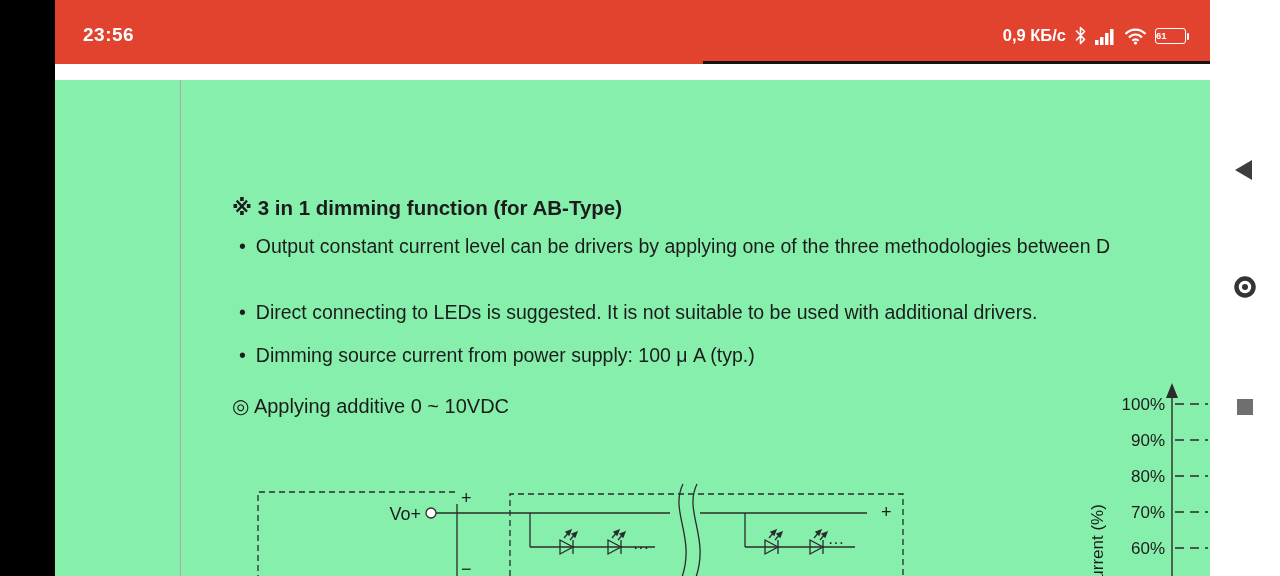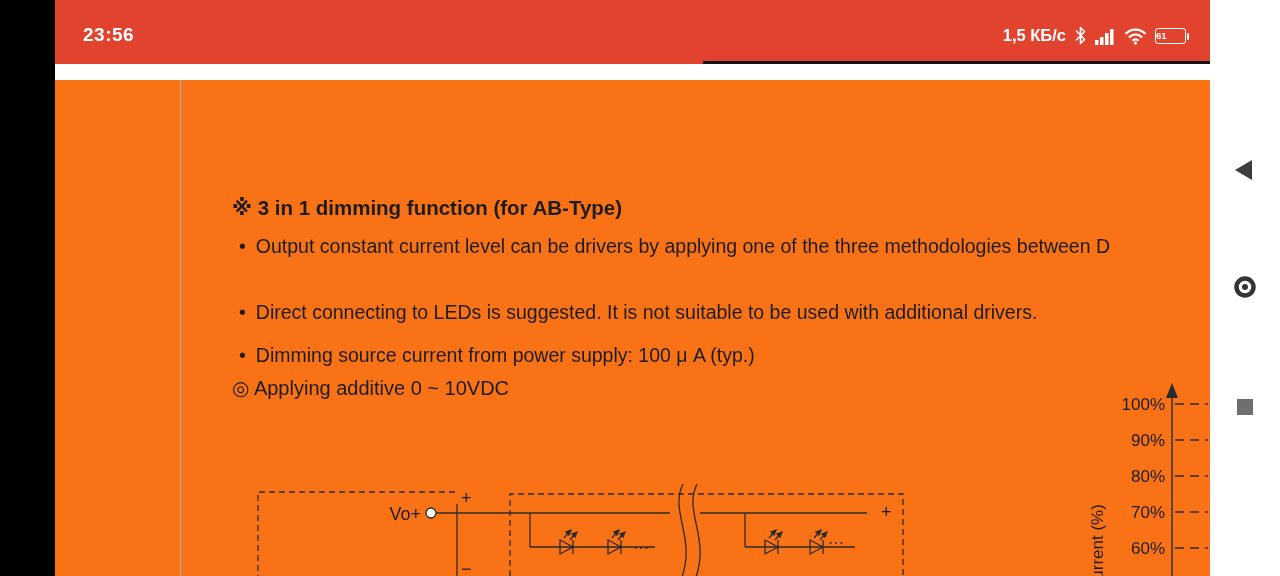--- a/index.html
+++ b/index.html
@@ -11,21 +11,21 @@
   .statusbar{position:absolute;left:0;top:0;width:1155px;height:64px;background:#e2432e;}
   .time{position:absolute;left:28px;top:24px;color:#fff;font-size:19px;font-weight:bold;letter-spacing:.5px;}
   .status-right{position:absolute;right:24px;top:26px;display:flex;align-items:center;gap:8px;color:#fff;}
   .speed{font-size:16.5px;font-weight:bold;white-space:nowrap;}
   .battery{position:relative;width:31px;height:16px;border:1.5px solid #fff;border-radius:3px;
            display:flex;align-items:center;}
   .battery::after{content:"";position:absolute;right:-4px;top:4px;width:2.5px;height:7px;background:#fff;border-radius:1px;}
   .battery span{font-size:9.5px;font-weight:bold;color:#fff;}
   .doc-title{position:absolute;bottom:5px;left:0;width:100%;text-align:center;color:#3a332f;font-size:18px;}
   .progress-line{position:absolute;left:648px;bottom:0;width:507px;height:3.5px;background:#141414;}
-  .page{position:absolute;left:0;top:80px;width:1155px;height:496px;background:#f97316;overflow:hidden;}
+  .page{position:absolute;left:0;top:80px;width:1155px;height:496px;background:#86efac;overflow:hidden;}
   .page-edge{position:absolute;left:125px;top:0;bottom:0;width:1px;background:#a9a9a9;}
   .tline{position:absolute;white-space:nowrap;color:#1c1c1c;font-size:19.5px;}
   .heading{font-weight:bold;font-size:20.5px;}
   .subheading{font-size:20px;}
   .marker{display:inline-block;margin-right:10px;}
   .diagram-svg{position:absolute;left:0;top:0;pointer-events:none;}
   .diagram-svg text{font-family:"Liberation Sans","DejaVu Sans",sans-serif;fill:#1c1c1c;}
   .nav-rail{position:absolute;right:0;top:0;width:70px;height:576px;background:#fff;}
   .nav-btn{position:absolute;left:22px;width:26px;height:26px;cursor:pointer;}
 </style>
@@ -35,21 +35,21 @@
 <div class="screen">
 
   <div class="bezel"></div>
 
   <div class="content">
 
     <div class="statusbar">
       <div class="time">23:56</div>
 
       <div class="status-right">
-        <span class="speed">1,5 КБ/с</span>
+        <span class="speed">0,9 КБ/с</span>
 
         <svg width="13" height="19" viewBox="0 0 13 19">
           <path d="M2.5 5 L10.5 13.5 L6.5 17.5 L6.5 1.5 L10.5 5.5 L2.5 14" fill="none" stroke="#fff" stroke-width="1.6" stroke-linejoin="round" stroke-linecap="round"></path>
         </svg>
 
         <svg width="21" height="18" viewBox="0 0 21 18">
           <rect x="0" y="13" width="3.5" height="5" fill="#fff"></rect>
           <rect x="5" y="10" width="3.5" height="8" fill="#fff"></rect>
           <rect x="10" y="6" width="3.5" height="12" fill="#fff"></rect>
           <rect x="15" y="2" width="3.5" height="16" fill="#fff"></rect>
@@ -80,21 +80,21 @@
       </div>
 
       <div class="tline" style="left:184px;top:221px">
         <span class="marker">•</span><span>Direct connecting to LEDs is suggested. It is not suitable to be used with additional drivers.</span>
       </div>
 
       <div class="tline" style="left:184px;top:264px">
         <span class="marker">•</span><span>Dimming source current from power supply: 100 μ A (typ.)</span>
       </div>
 
-      <div class="tline subheading" style="left:177px;top:296px">◎ Applying additive 0 ~ 10VDC</div>
+      <div class="tline subheading" style="left:177px;top:314px">◎ Applying additive 0 ~ 10VDC</div>
 
       <svg class="diagram-svg" width="1155" height="496" viewBox="0 0 1155 496">
 
         <g stroke="#2b2b2b" stroke-width="1.3" fill="none">
 
           <path d="M400 412 H203 V496" stroke-dasharray="6 4"></path>
 
           <line x1="402" y1="424" x2="402" y2="496"></line>
 
           <circle cx="376" cy="433" r="5" fill="#fff"></circle>

